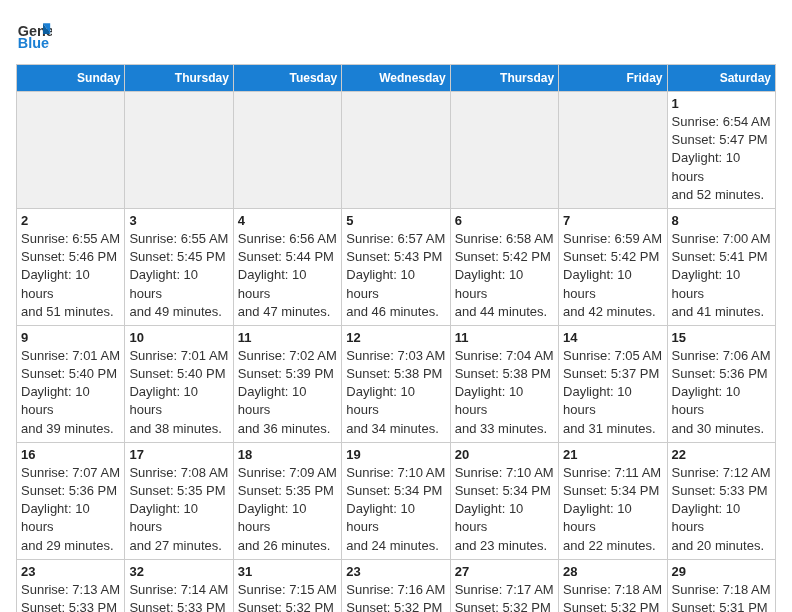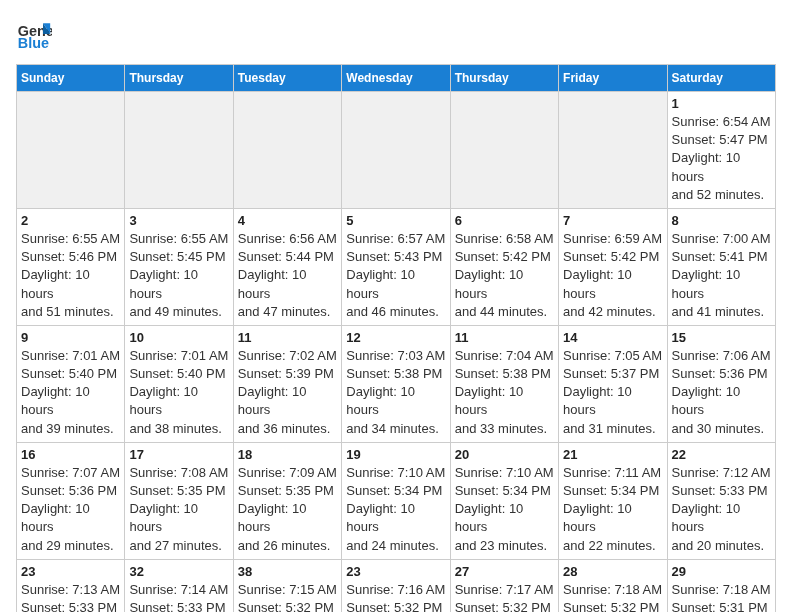--- a/index.html
+++ b/index.html
@@ -48,21 +48,21 @@
       width: 100%;
       border-collapse: collapse;
       border: 1px solid #ccc;
     }
     .calendar th {
       background: #1a7fd4;
       color: #fff;
       font-size: 12px;
       font-weight: bold;
       padding: 6px 4px;
-      text-align: left;
+      text-align: right;
       border: 1px solid #ccc;
     }
     .calendar td {
       vertical-align: top;
       border: 1px solid #ccc;
       padding: 4px;
       width: calc(100% / 7);
       min-height: 80px;
       font-size: 10px;
       color: #333;
@@ -230,21 +230,21 @@
       <tr>
         <td>
           <div class="day-number">23</div>
           <div class="day-info">Sunrise: 7:13 AM<br>Sunset: 5:33 PM<br>Daylight: 10 hours<br>and 19 minutes.</div>
         </td>
         <td>
           <div class="day-number">32</div>
           <div class="day-info">Sunrise: 7:14 AM<br>Sunset: 5:33 PM<br>Daylight: 10 hours<br>and 18 minutes.</div>
         </td>
         <td>
-          <div class="day-number">38</div>
+          <div class="day-number">31</div>
           <div class="day-info">Sunrise: 7:15 AM<br>Sunset: 5:32 PM<br>Daylight: 10 hours<br>and 17 minutes.</div>
         </td>
         <td>
           <div class="day-number">23</div>
           <div class="day-info">Sunrise: 7:16 AM<br>Sunset: 5:32 PM<br>Daylight: 10 hours<br>and 16 minutes.</div>
         </td>
         <td>
           <div class="day-number">27</div>
           <div class="day-info">Sunrise: 7:17 AM<br>Sunset: 5:32 PM<br>Daylight: 10 hours<br>and 15 minutes.</div>
         </td>

